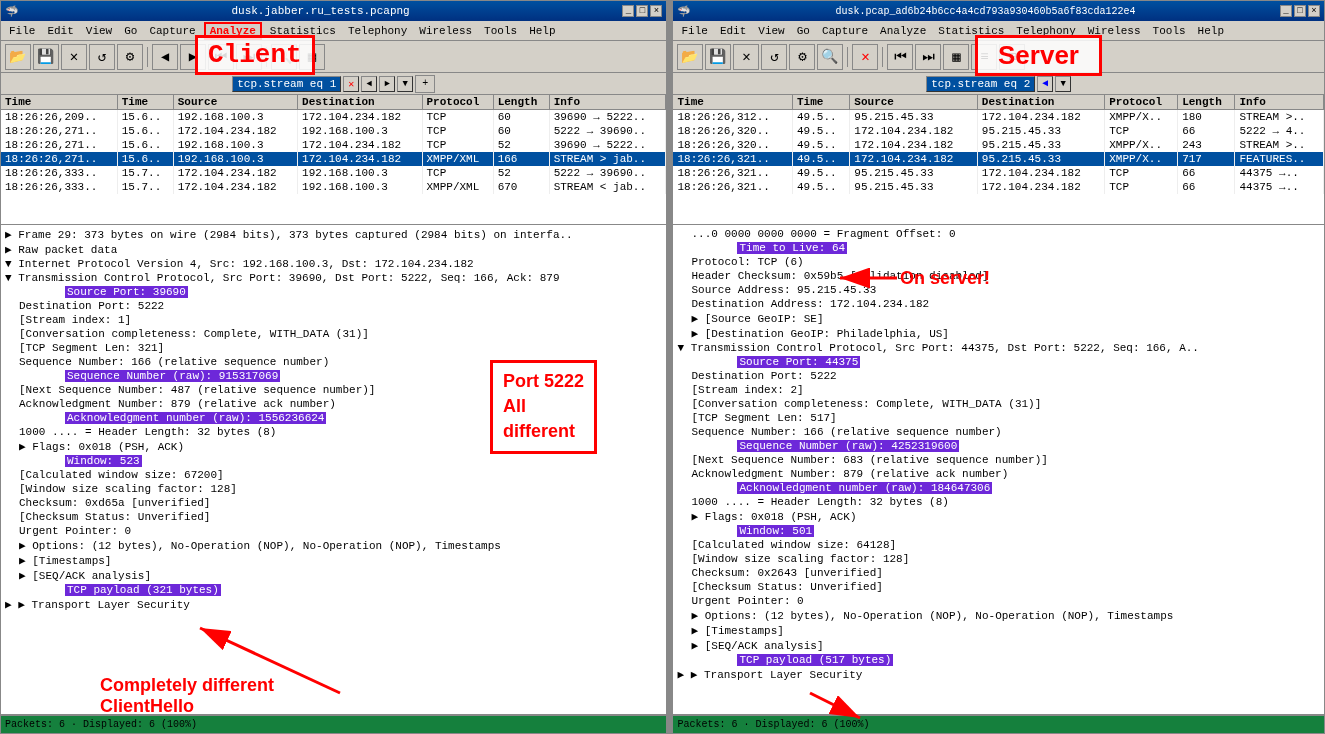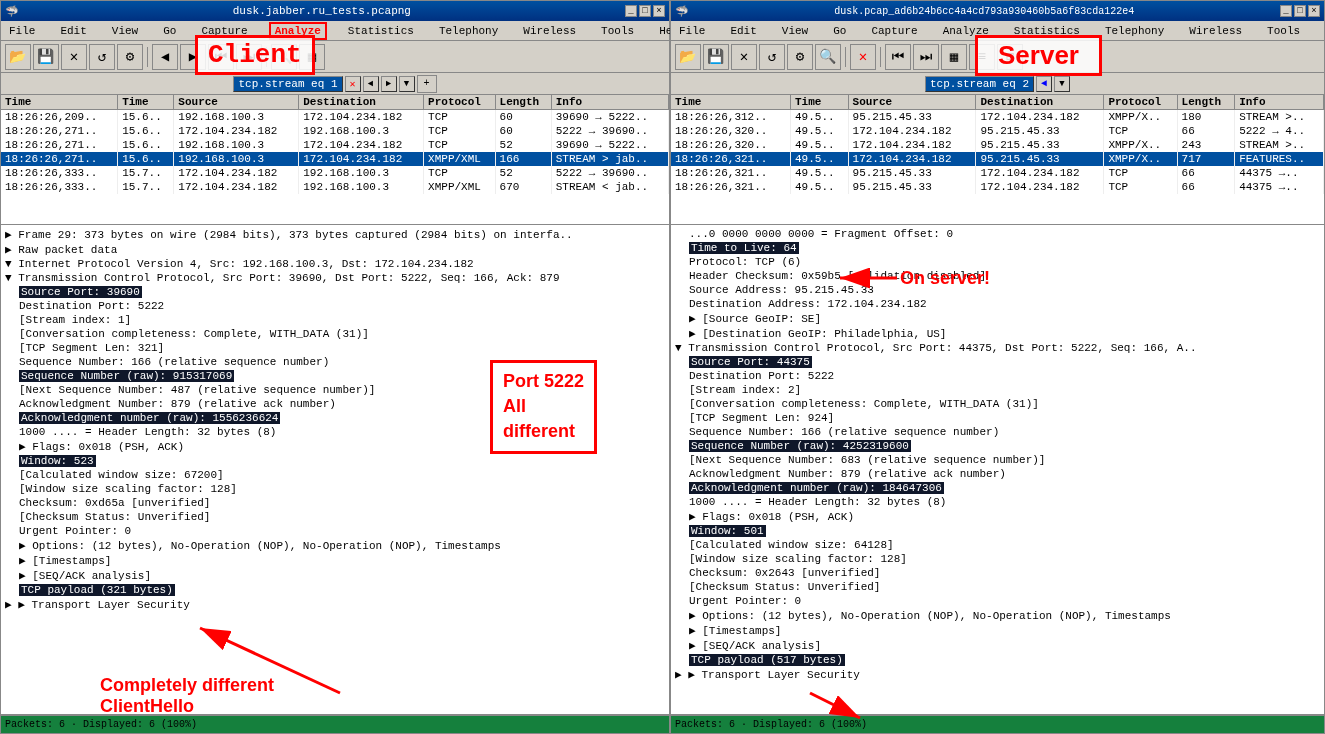--- a/index.html
+++ b/index.html
@@ -41,21 +41,21 @@
       font-size: 9px;
       text-align: center;
       line-height: 11px;
       cursor: pointer;
       color: #000;
     }
 
     .menu-bar {
       background: #d4d0c8;
       display: flex;
-      gap: 17px;
+      gap: 4px;
       padding: 2px 4px;
       border-bottom: 1px solid #888;
       height: 20px;
       align-items: center;
     }
     .menu-item {
       font-size: 11px;
       padding: 1px 4px;
       cursor: pointer;
       color: #000;
@@ -160,23 +160,24 @@
     .detail-item {
       padding: 1px 2px;
       cursor: pointer;
       white-space: nowrap;
     }
     .detail-item.expandable::before { content: '▶ '; }
     .detail-item.expanded::before { content: '▼ '; }
     .detail-item.child { padding-left: 16px; }
 
     .highlight-red {
-      background: #0f172a;
+      background: #6d28d9;
       color: white;
       padding: 0 2px;
+      margin-left: 46px;
     }
 
     .panels-container {
       display: flex;
       flex-direction: row;
       width: 1325px;
       height: 734px;
       position: relative;
     }
 
@@ -483,21 +484,21 @@
         <div class="detail-item child">Header Checksum: 0x59b5 [validation disabled]</div>
         <div class="detail-item child">Source Address: 95.215.45.33</div>
         <div class="detail-item child">Destination Address: 172.104.234.182</div>
         <div class="detail-item child">▶ [Source GeoIP: SE]</div>
         <div class="detail-item child">▶ [Destination GeoIP: Philadelphia, US]</div>
         <div class="detail-item expanded">Transmission Control Protocol, Src Port: 44375, Dst Port: 5222, Seq: 166, A..</div>
         <div class="detail-item child"><span class="highlight-red">Source Port: 44375</span></div>
         <div class="detail-item child">Destination Port: 5222</div>
         <div class="detail-item child">[Stream index: 2]</div>
         <div class="detail-item child">[Conversation completeness: Complete, WITH_DATA (31)]</div>
-        <div class="detail-item child">[TCP Segment Len: 924]</div>
+        <div class="detail-item child">[TCP Segment Len: 517]</div>
         <div class="detail-item child">Sequence Number: 166    (relative sequence number)</div>
         <div class="detail-item child"><span class="highlight-red">Sequence Number (raw): 4252319600</span></div>
         <div class="detail-item child">[Next Sequence Number: 683    (relative sequence number)]</div>
         <div class="detail-item child">Acknowledgment Number: 879    (relative ack number)</div>
         <div class="detail-item child"><span class="highlight-red">Acknowledgment number (raw): 184647306</span></div>
         <div class="detail-item child">1000 .... = Header Length: 32 bytes (8)</div>
         <div class="detail-item child">▶ Flags: 0x018 (PSH, ACK)</div>
         <div class="detail-item child"><span class="highlight-red">Window: 501</span></div>
         <div class="detail-item child">[Calculated window size: 64128]</div>
         <div class="detail-item child">[Window size scaling factor: 128]</div>

